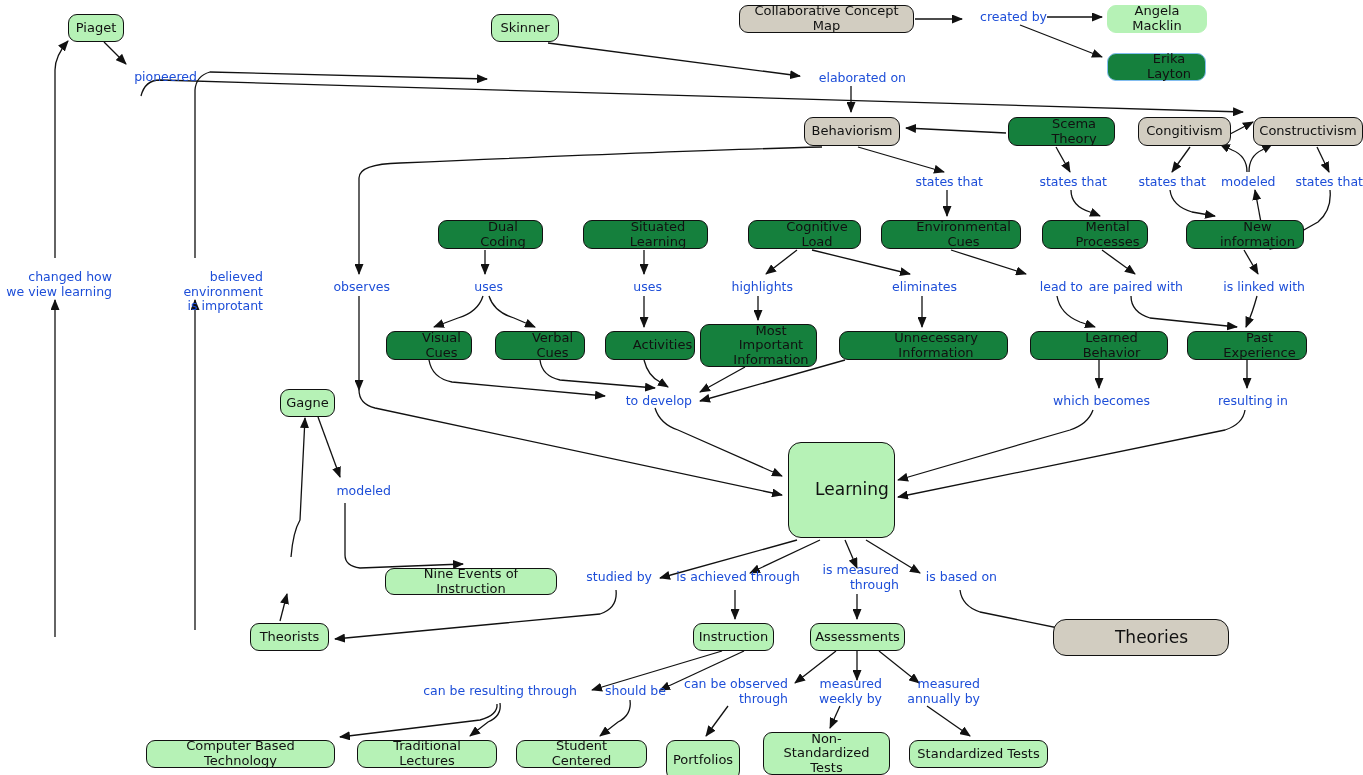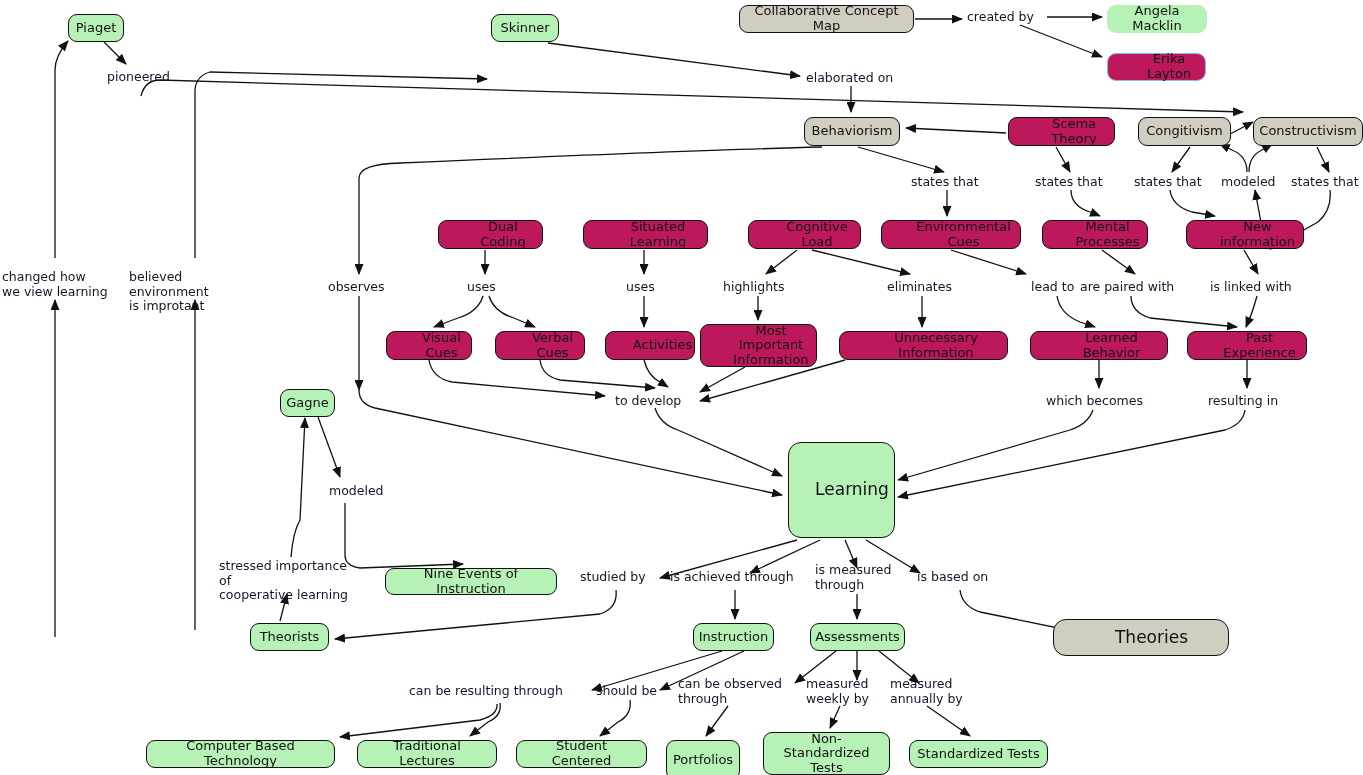--- a/index.html
+++ b/index.html
@@ -36,29 +36,29 @@
     justify-content: center;
     text-align: center;
     line-height: 1.12;
     color: #111111;
     padding: 0 7px;
     font-size: 13px;
     white-space: pre-line;
     z-index: 3;
   }
   .node.green  { background: #b6f2b6; }
-  .node.blue   { background: #be185d; padding-left: 32px; }
+  .node.blue   { background: #15803d; padding-left: 32px; }
   .node.tan    { background: #d2cdc1; }
   .node.huge   { font-size: 17px; border-radius: 13px; padding-left: 28px; }
 
   .elabel {
     position: absolute;
     font-size: 12.5px;
-    color: #0f172a;
-    text-align: left;
+    color: #1d4ed8;
+    text-align: right;
     line-height: 1.16;
     white-space: pre-line;
     background: transparent;
     z-index: 2;
   }
 </style>
 </head>
 <body>
 
 <div id="canvas">
@@ -245,22 +245,20 @@
   <div class="elabel" style="left:626px;top:280px;width:36px;">uses</div>
   <div class="elabel" style="left:723px;top:280px;width:70px;">highlights</div>
   <div class="elabel" style="left:887px;top:280px;width:70px;">eliminates</div>
   <div class="elabel" style="left:1031px;top:280px;width:52px;">lead to</div>
   <div class="elabel" style="left:1080px;top:280px;width:103px;">are paired with</div>
   <div class="elabel" style="left:1210px;top:280px;width:95px;">is linked with</div>
   <div class="elabel" style="left:615px;top:394px;width:77px;">to develop</div>
   <div class="elabel" style="left:1046px;top:394px;width:104px;">which becomes</div>
   <div class="elabel" style="left:1208px;top:394px;width:80px;">resulting in</div>
   <div class="elabel" style="left:329px;top:484px;width:62px;">modeled</div>
-  <div class="elabel" style="left:219px;top:559px;width:144px;">stressed importance of
-cooperative learning</div>
   <div class="elabel" style="left:580px;top:570px;width:72px;">studied by</div>
   <div class="elabel" style="left:670px;top:570px;width:130px;">is achieved through</div>
   <div class="elabel" style="left:815px;top:563px;width:84px;">is measured
 through</div>
   <div class="elabel" style="left:917px;top:570px;width:80px;">is based on</div>
   <div class="elabel" style="left:409px;top:684px;width:168px;">can be resulting through</div>
   <div class="elabel" style="left:596px;top:684px;width:70px;">should be</div>
   <div class="elabel" style="left:678px;top:677px;width:110px;">can be observed
 through</div>
   <div class="elabel" style="left:806px;top:677px;width:76px;">measured

